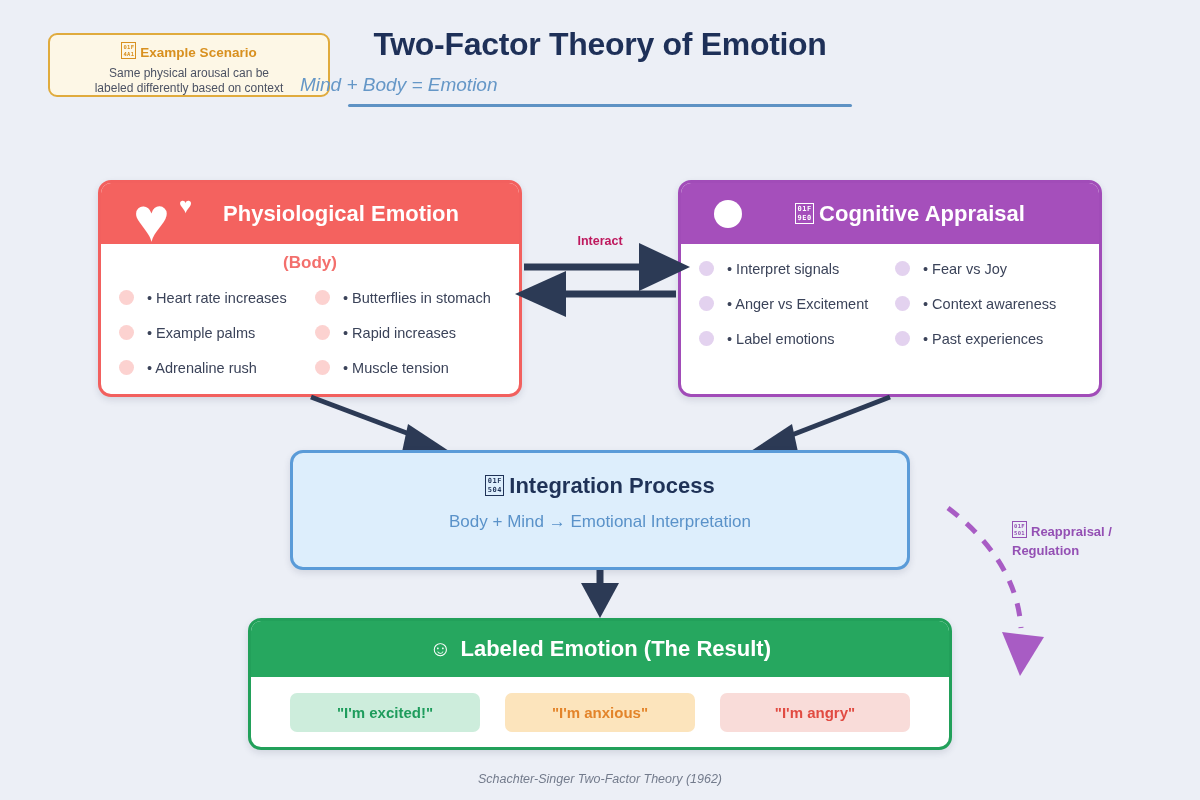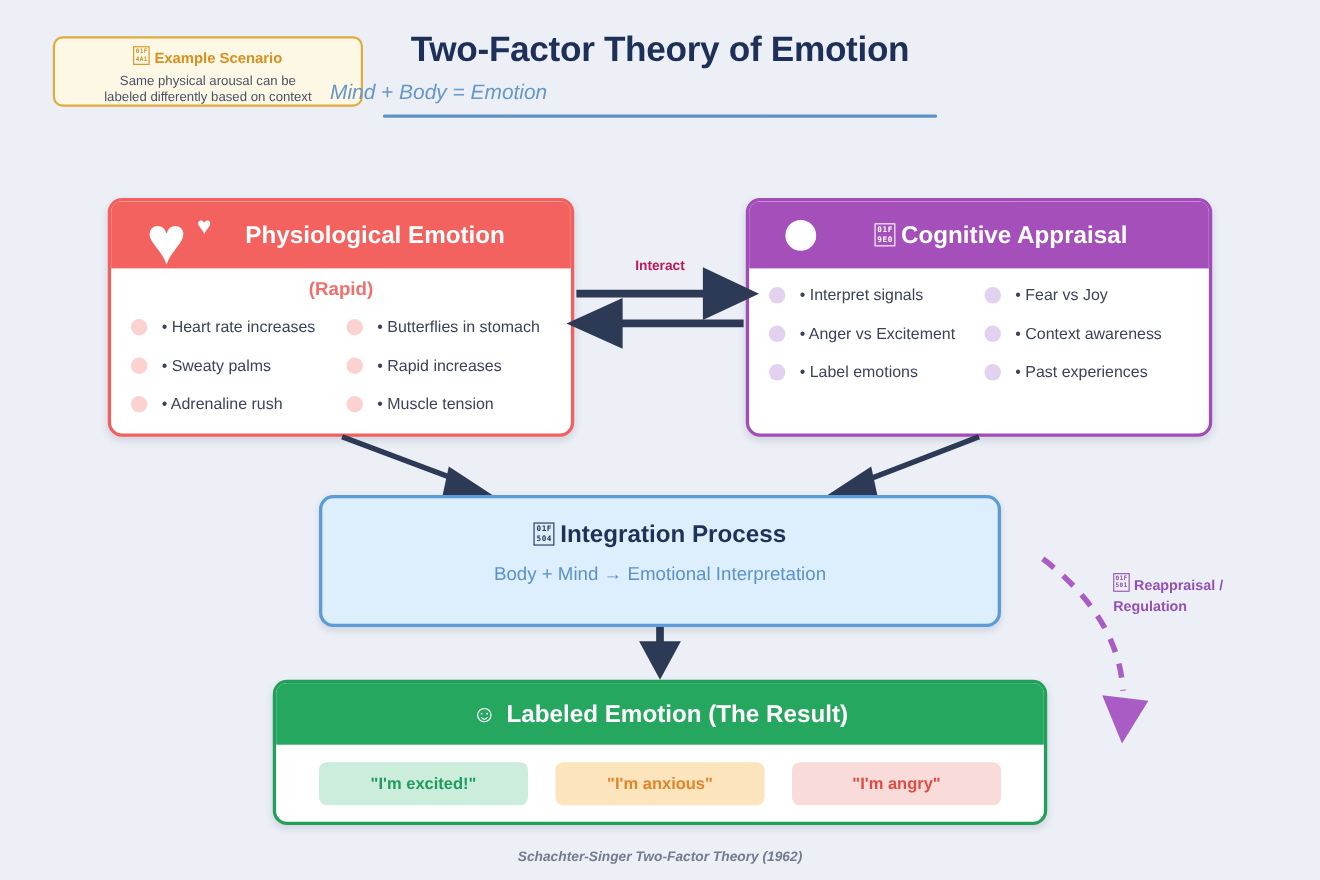--- a/index.html
+++ b/index.html
@@ -211,21 +211,21 @@
   #reappraisal-label {
     position: absolute; left: 1012px; top: 521px; width: 160px;
     font-size: 13px; font-weight: bold; color: #9450b4;
     line-height: 1.45;
   }
 
   
   #footer {
     position: absolute; left: 0; top: 772px; width: 1200px;
     text-align: center;
-    font-size: 12.5px; font-style: italic; color: #737b8c; font-weight: bold;
+    font-size: 12.5px; font-style: italic; color: #737b8c;
   }
 
   svg.overlay { position: absolute; inset: 0; width: 1200px; height: 800px; pointer-events: none; }
 </style>
 </head>
 <body>
 
 <div class="stage">
 
   <div id="scenario">
@@ -241,33 +241,33 @@
   <div id="title">Two-Factor Theory of Emotion</div>
   <div id="subtitle">Mind + Body = Emotion</div>
   <div id="title-rule"></div>
 
   <div class="card" id="card-body">
     <div class="card-header">
       <span class="heart-big">♥</span>
       <span class="heart-sm">♥</span>
       <span class="hdr-text">Physiological Emotion</span>
     </div>
-    <div class="card-sub">(Rapid)</div>
+    <div class="card-sub">(Body)</div>
     <div class="item-grid">
       <div class="item">
           <span class="dot"></span>
           <span>• Heart rate increases</span>
         </div>
       <div class="item">
           <span class="dot"></span>
           <span>• Butterflies in stomach</span>
         </div>
       <div class="item">
           <span class="dot"></span>
-          <span>• Sweaty palms</span>
+          <span>• Example palms</span>
         </div>
       <div class="item">
           <span class="dot"></span>
           <span>• Rapid increases</span>
         </div>
       <div class="item">
           <span class="dot"></span>
           <span>• Adrenaline rush</span>
         </div>
       <div class="item">

